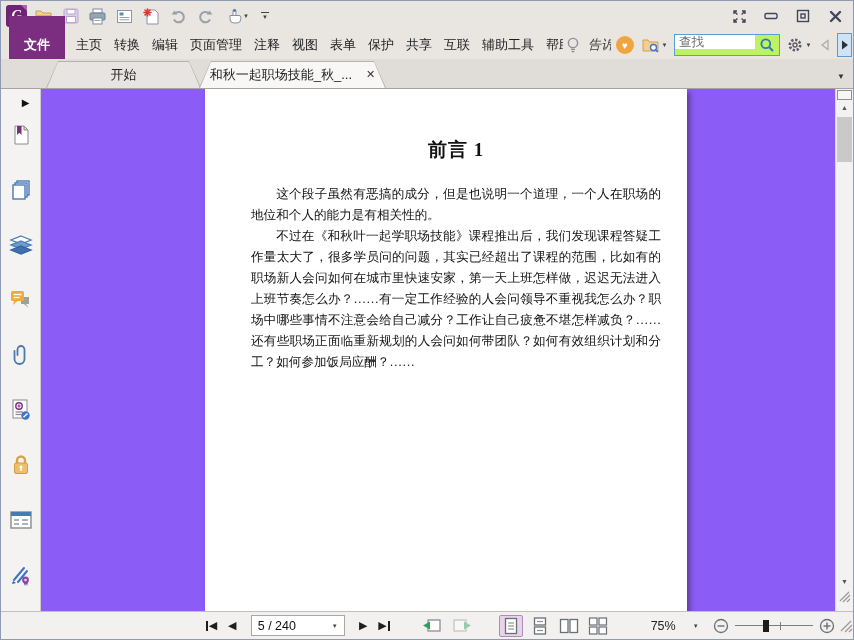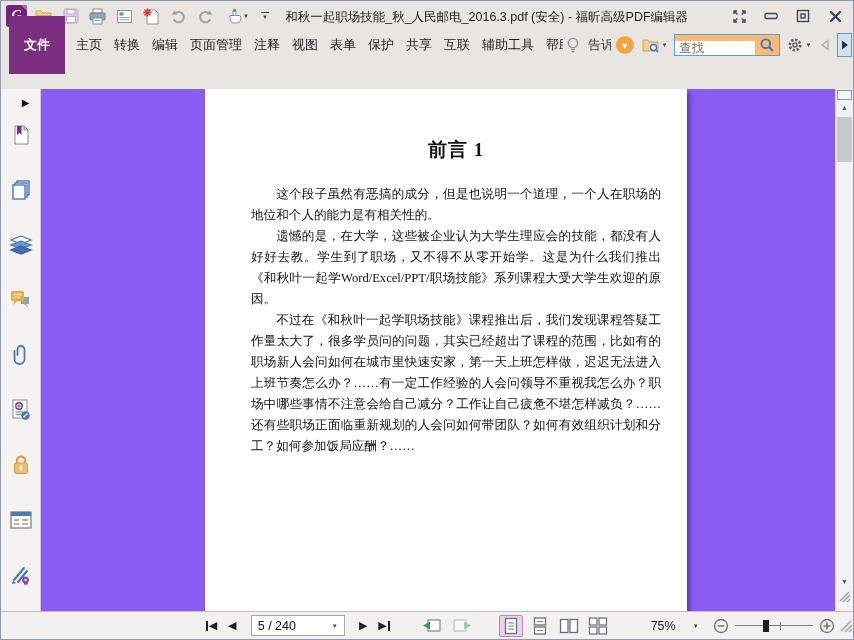--- a/index.html
+++ b/index.html
@@ -22,23 +22,23 @@
   .caret { font-size:6px; color:#444; line-height:1; }
   .title-text { position:absolute; left:57%; transform:translateX(-50%); top:8px; font-size:12.5px; color:#1c1c1c; white-space:nowrap; }
   .win-controls { margin-left:auto; display:flex; align-items:center; gap:16px; padding-right:10px; }
   .win-controls .icon { width:16px; height:16px; }
 
   
   .menubar { height:28px; display:flex; align-items:center; padding-left:8px; font-size:13px; color:#1d1d1f; position:relative; }
   .menu-item { padding:5px 6px; white-space:nowrap; }
   .menu-item.active { background:#7b2d80; color:#fff; padding:20px 15px; margin-right:5px; font-weight:bold; }
   .menu-right { position:absolute; right:1px; top:0; height:28px; display:flex; align-items:center; gap:5px; background:#e9e6e2; }
-  .tellme { width:23px; overflow:hidden; white-space:nowrap; color:#3c3c3c; font-size:13px; }
+  .tellme { width:23px; overflow:hidden; white-space:nowrap; color:#3c3c3c; font-size:13px;font-style:italic; }
   .heart-badge { width:18px; height:18px; border-radius:50%; background:#f0a53e; color:#fff; font-size:10px; }
-  .searchbox { display:flex; align-items:flex-end; border:1px solid #56a0d6; background:#fdba74; height:22px; width:106px; }
+  .searchbox { display:flex; align-items:flex-start; border:1px solid #56a0d6; background:#bef264; height:22px; width:106px; }
   .searchbox input { border:0; outline:0; width:80px; font-size:12.5px; padding:0 4px; font-family:inherit; color:#333; }
   .searchbox input::placeholder { color:#6b6b6b; opacity:1; }
   .search-btn { width:24px; height:20px; }
   .nav-next-btn { background:#cfe3f5; border:1px solid #5b9bd5; width:15px; height:24px; }
 
   
   .tabbar { height:30px; background:#e0ddd9; position:relative; border-bottom:1px solid #a5a3a0; }
   .tab { position:absolute; bottom:0; height:27px; display:flex; align-items:center; justify-content:center; font-size:13px; color:#222; }
   .tab::before { content:""; position:absolute; inset:0; background:#b5b2af; clip-path:polygon(12px 0,calc(100% - 12px) 0,100% 100%,0 100%); }
   .tab::after { content:""; position:absolute; inset:1px 1px 0 1px; background:#e7e4e1; clip-path:polygon(11px 0,calc(100% - 11px) 0,100% 100%,0 100%); }
@@ -165,21 +165,20 @@
             <circle cx="9.5" cy="3.6" r="1.4" fill="#3f74c9"></circle>
           </svg>
         <span class="caret">▼</span>
       </span>
       <span class="icon i" style="width:14px;flex-direction:column;gap:1px;">
         <span style="width:8px;height:1.5px;background:#444;"></span>
         <span class="caret">▼</span>
       </span>
     </div>
 
-    <span class="title-text">和秋一起职场技能_秋_人民邮电_2016.3.pdf (安全) - 福昕高级PDF编辑器</span>
 
     <div class="win-controls">
       <span class="icon i">
         <svg width="15" height="15" viewBox="0 0 15 15">
             <g stroke="#41465a" stroke-width="1.4" fill="none">
               <path d="M2 5V2h3M2 2l3.4 3.4"></path>
               <path d="M10 2h3v3M13 2 9.6 5.4"></path>
               <path d="M2 10v3h3M2 13l3.4-3.4"></path>
               <path d="M13 10v3h-3M13 13 9.6 9.6"></path>
             </g>
@@ -265,20 +264,30 @@
           </svg>
       </span>
       <span class="nav-next-btn i">
         <svg width="8" height="10" viewBox="0 0 8 10">
             <polygon points="1,0.5 7,5 1,9.5" fill="#2b2f38"></polygon>
           </svg>
       </span>
     </div>
   </div>
 
+  <div class="tabbar">
+    <div class="tab tab-start">
+      <span>开始</span>
+    </div>
+    <div class="tab tab-doc active">
+      <span>和秋一起职场技能_秋_...</span>
+      <span class="tab-close">✕</span>
+    </div>
+    <span class="tab-overflow">▼</span>
+  </div>
 
   <div class="main">
 
     <div class="sidebar">
       <span class="side-expand">▶</span>
       <div class="side-icons">
         <span class="side-btn i">
           <svg width="20" height="22" viewBox="0 0 20 22">
               <path d="M4 2h9l4 4v14H4z" fill="#fff" stroke="#8a8a8a"></path>
               <path d="M13 2l4 4h-4z" fill="#dcdcdc" stroke="#8a8a8a"></path>
@@ -358,21 +367,20 @@
               <circle cx="16.5" cy="17" r="1.3" fill="#e6d3ee"></circle>
             </svg>
         </span>
       </div>
     </div>
 
     <div class="docarea">
       <div class="page">
         <div class="doc-title">前言 1</div>
         <p>这个段子虽然有恶搞的成分，但是也说明一个道理，一个人在职场的地位和个人的能力是有相关性的。</p>
-        <p>遗憾的是，在大学，这些被企业认为大学生理应会的技能，都没有人好好去教。学生到了职场，又不得不从零开始学。这是为什么我们推出《和秋叶一起学Word/Excel/PPT/职场技能》系列课程大受大学生欢迎的原因。</p>
         <p>不过在《和秋叶一起学职场技能》课程推出后，我们发现课程答疑工作量太大了，很多学员问的问题，其实已经超出了课程的范围，比如有的职场新人会问如何在城市里快速安家，第一天上班怎样做，迟迟无法进入上班节奏怎么办？……有一定工作经验的人会问领导不重视我怎么办？职场中哪些事情不注意会给自己减分？工作让自己疲惫不堪怎样减负？……还有些职场正面临重新规划的人会问如何带团队？如何有效组织计划和分工？如何参加饭局应酬？……</p>
 
       </div>
     </div>
 
     <div class="scrollbar">
       <div class="sb-topbtn"></div>
       <div class="sb-up i">
         <span>▲</span>
       </div>

